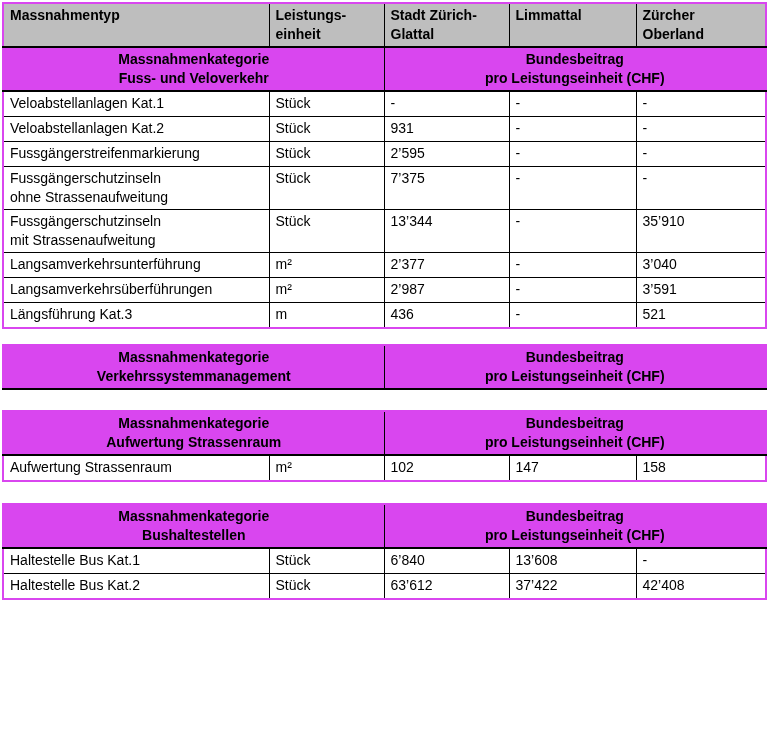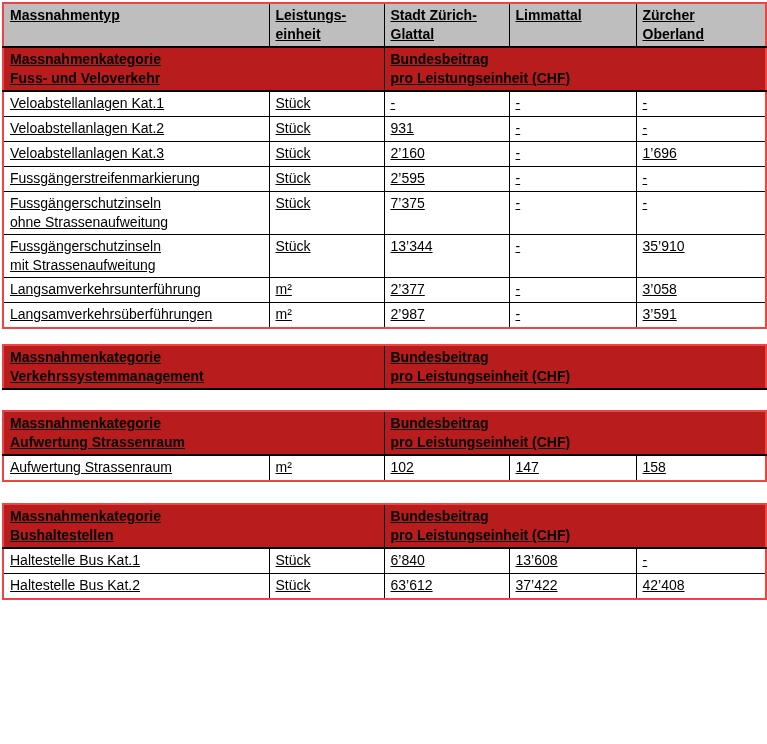--- a/index.html
+++ b/index.html
@@ -11,45 +11,45 @@
     overflow: hidden;
     background: #ffffff;
     color: #000000;
     font-family: "Liberation Sans", "DejaVu Sans", sans-serif;
     font-size: 14px;
   }
   table.grid {
     border-collapse: collapse;
     table-layout: fixed;
     width: 763px;
-    border: 2px solid #ef4444;
-    text-decoration: underline;
+    border: 2px solid #d946ef;
   }
   table.grid th, table.grid td {
     border: 1px solid #000000;
     padding: 2px 6px;
     vertical-align: top;
     line-height: 19px;
     white-space: pre-line;
     overflow: hidden;
     text-align: left;
     font-weight: normal;
     box-sizing: content-box;
   }
   tr.col-header th {
     background: #bebebe;
     font-weight: bold;
     height: 36px;
     border-bottom: 2px solid #000000;
   }
   tr.cat-row th {
-    background: #b91c1c;
+    background: #d946ef;
     font-weight: bold;
     height: 38px;
     border-bottom: 2px solid #000000;
+    text-align: center;
   }
   tbody td { height: 20px; }
   .c-val { text-align: right; padding-right: 8px; }
   .sep-left { border-left: 2px solid #000000; }
   .bold { font-weight: bold; }
   #t1 { margin-bottom: 15px; }
   #t2 { margin-bottom: 20px; }
   #t3 { margin-bottom: 21px; }
 </style>
 </head>
@@ -92,27 +92,20 @@
           <td class="c-val bold">-</td>
         </tr>
         <tr>
           <td class="c-name">Veloabstellanlagen Kat.2</td>
           <td class="c-unit">Stück</td>
           <td class="c-val sep-left">931</td>
           <td class="c-val">-</td>
           <td class="c-val">-</td>
         </tr>
         <tr>
-          <td class="c-name">Veloabstellanlagen Kat.3</td>
-          <td class="c-unit">Stück</td>
-          <td class="c-val sep-left">2’160</td>
-          <td class="c-val">-</td>
-          <td class="c-val">1’696</td>
-        </tr>
-        <tr>
           <td class="c-name">Fussgängerstreifenmarkierung</td>
           <td class="c-unit">Stück</td>
           <td class="c-val sep-left">2’595</td>
           <td class="c-val">-</td>
           <td class="c-val">-</td>
         </tr>
         <tr>
           <td class="c-name">Fussgängerschutzinseln
 ohne Strassenaufweitung</td>
           <td class="c-unit">Stück</td>
@@ -126,28 +119,35 @@
           <td class="c-unit">Stück</td>
           <td class="c-val sep-left">13’344</td>
           <td class="c-val">-</td>
           <td class="c-val">35’910</td>
         </tr>
         <tr>
           <td class="c-name">Langsamverkehrsunterführung</td>
           <td class="c-unit">m²</td>
           <td class="c-val sep-left">2’377</td>
           <td class="c-val">-</td>
-          <td class="c-val">3’058</td>
+          <td class="c-val">3’040</td>
         </tr>
         <tr>
           <td class="c-name">Langsamverkehrsüberführungen</td>
           <td class="c-unit">m²</td>
           <td class="c-val sep-left">2’987</td>
           <td class="c-val">-</td>
           <td class="c-val">3’591</td>
+        </tr>
+        <tr>
+          <td class="c-name">Längsführung Kat.3</td>
+          <td class="c-unit">m</td>
+          <td class="c-val sep-left">436</td>
+          <td class="c-val">-</td>
+          <td class="c-val">521</td>
         </tr>
       </tbody>
   </table>
 
   <table class="grid" id="t2">
     <colgroup>
       <col style="width:266px">
         <col style="width:115px">
         <col style="width:125px">
         <col style="width:127px">

